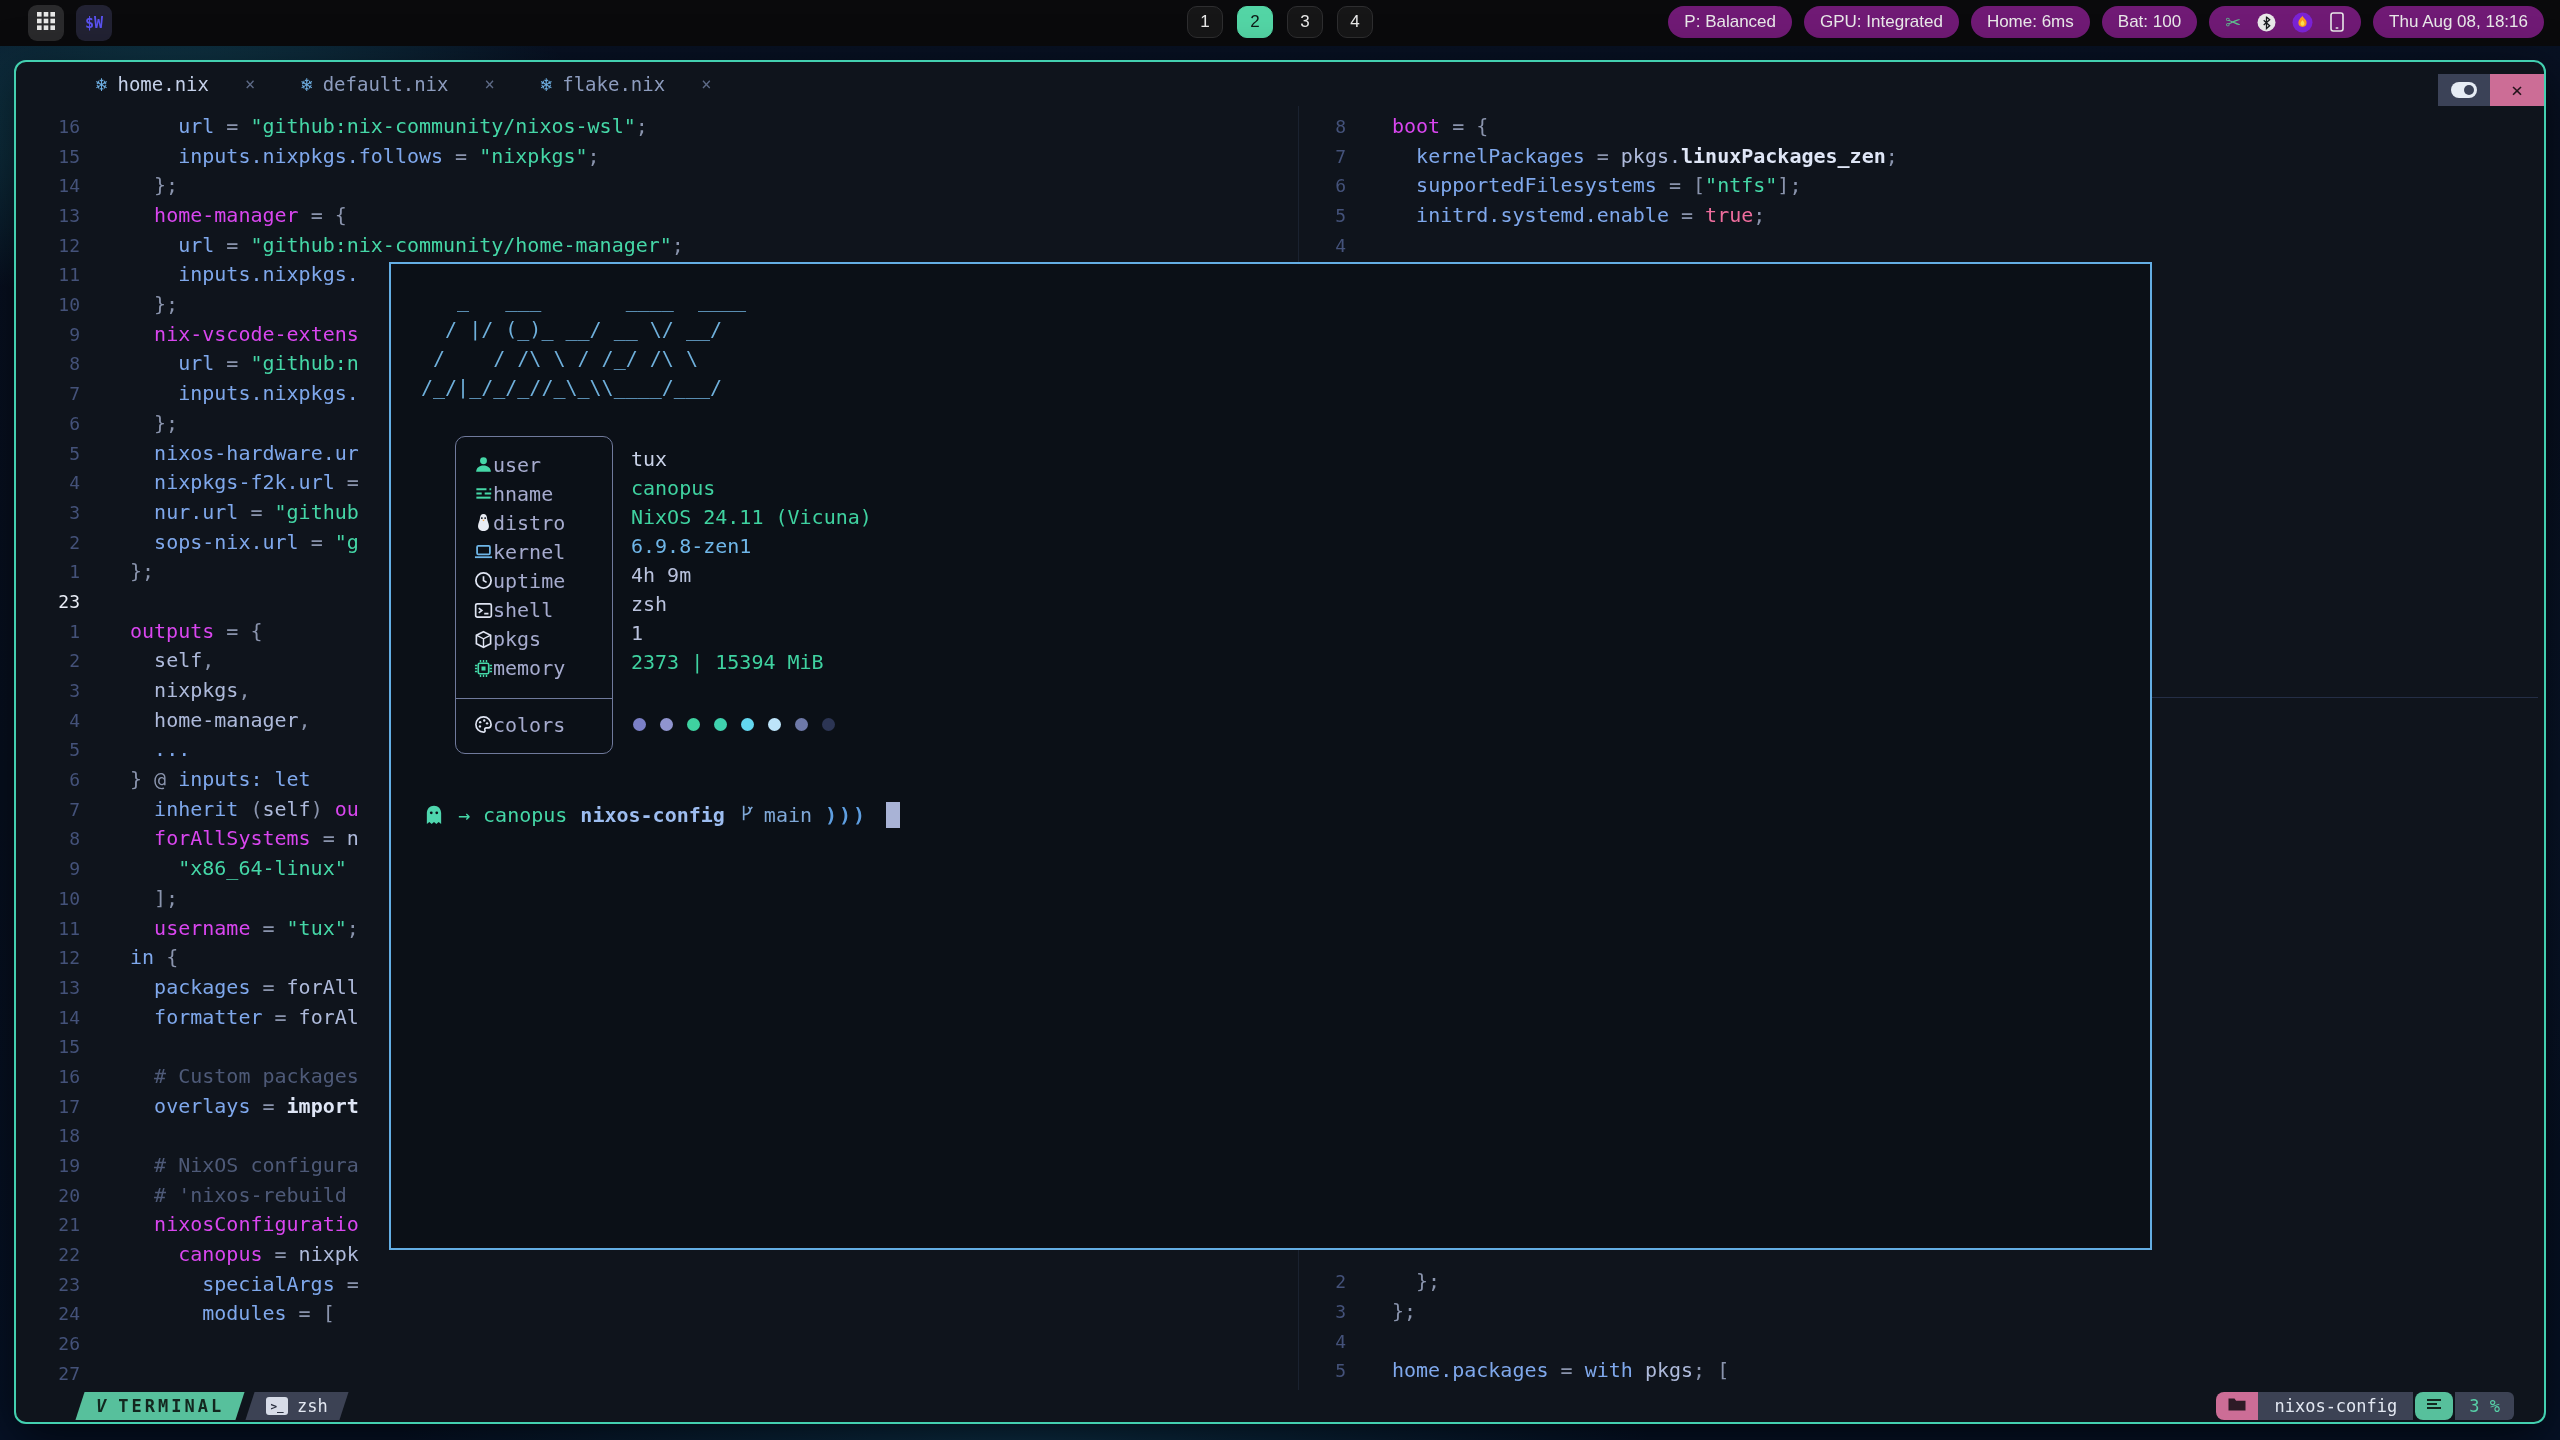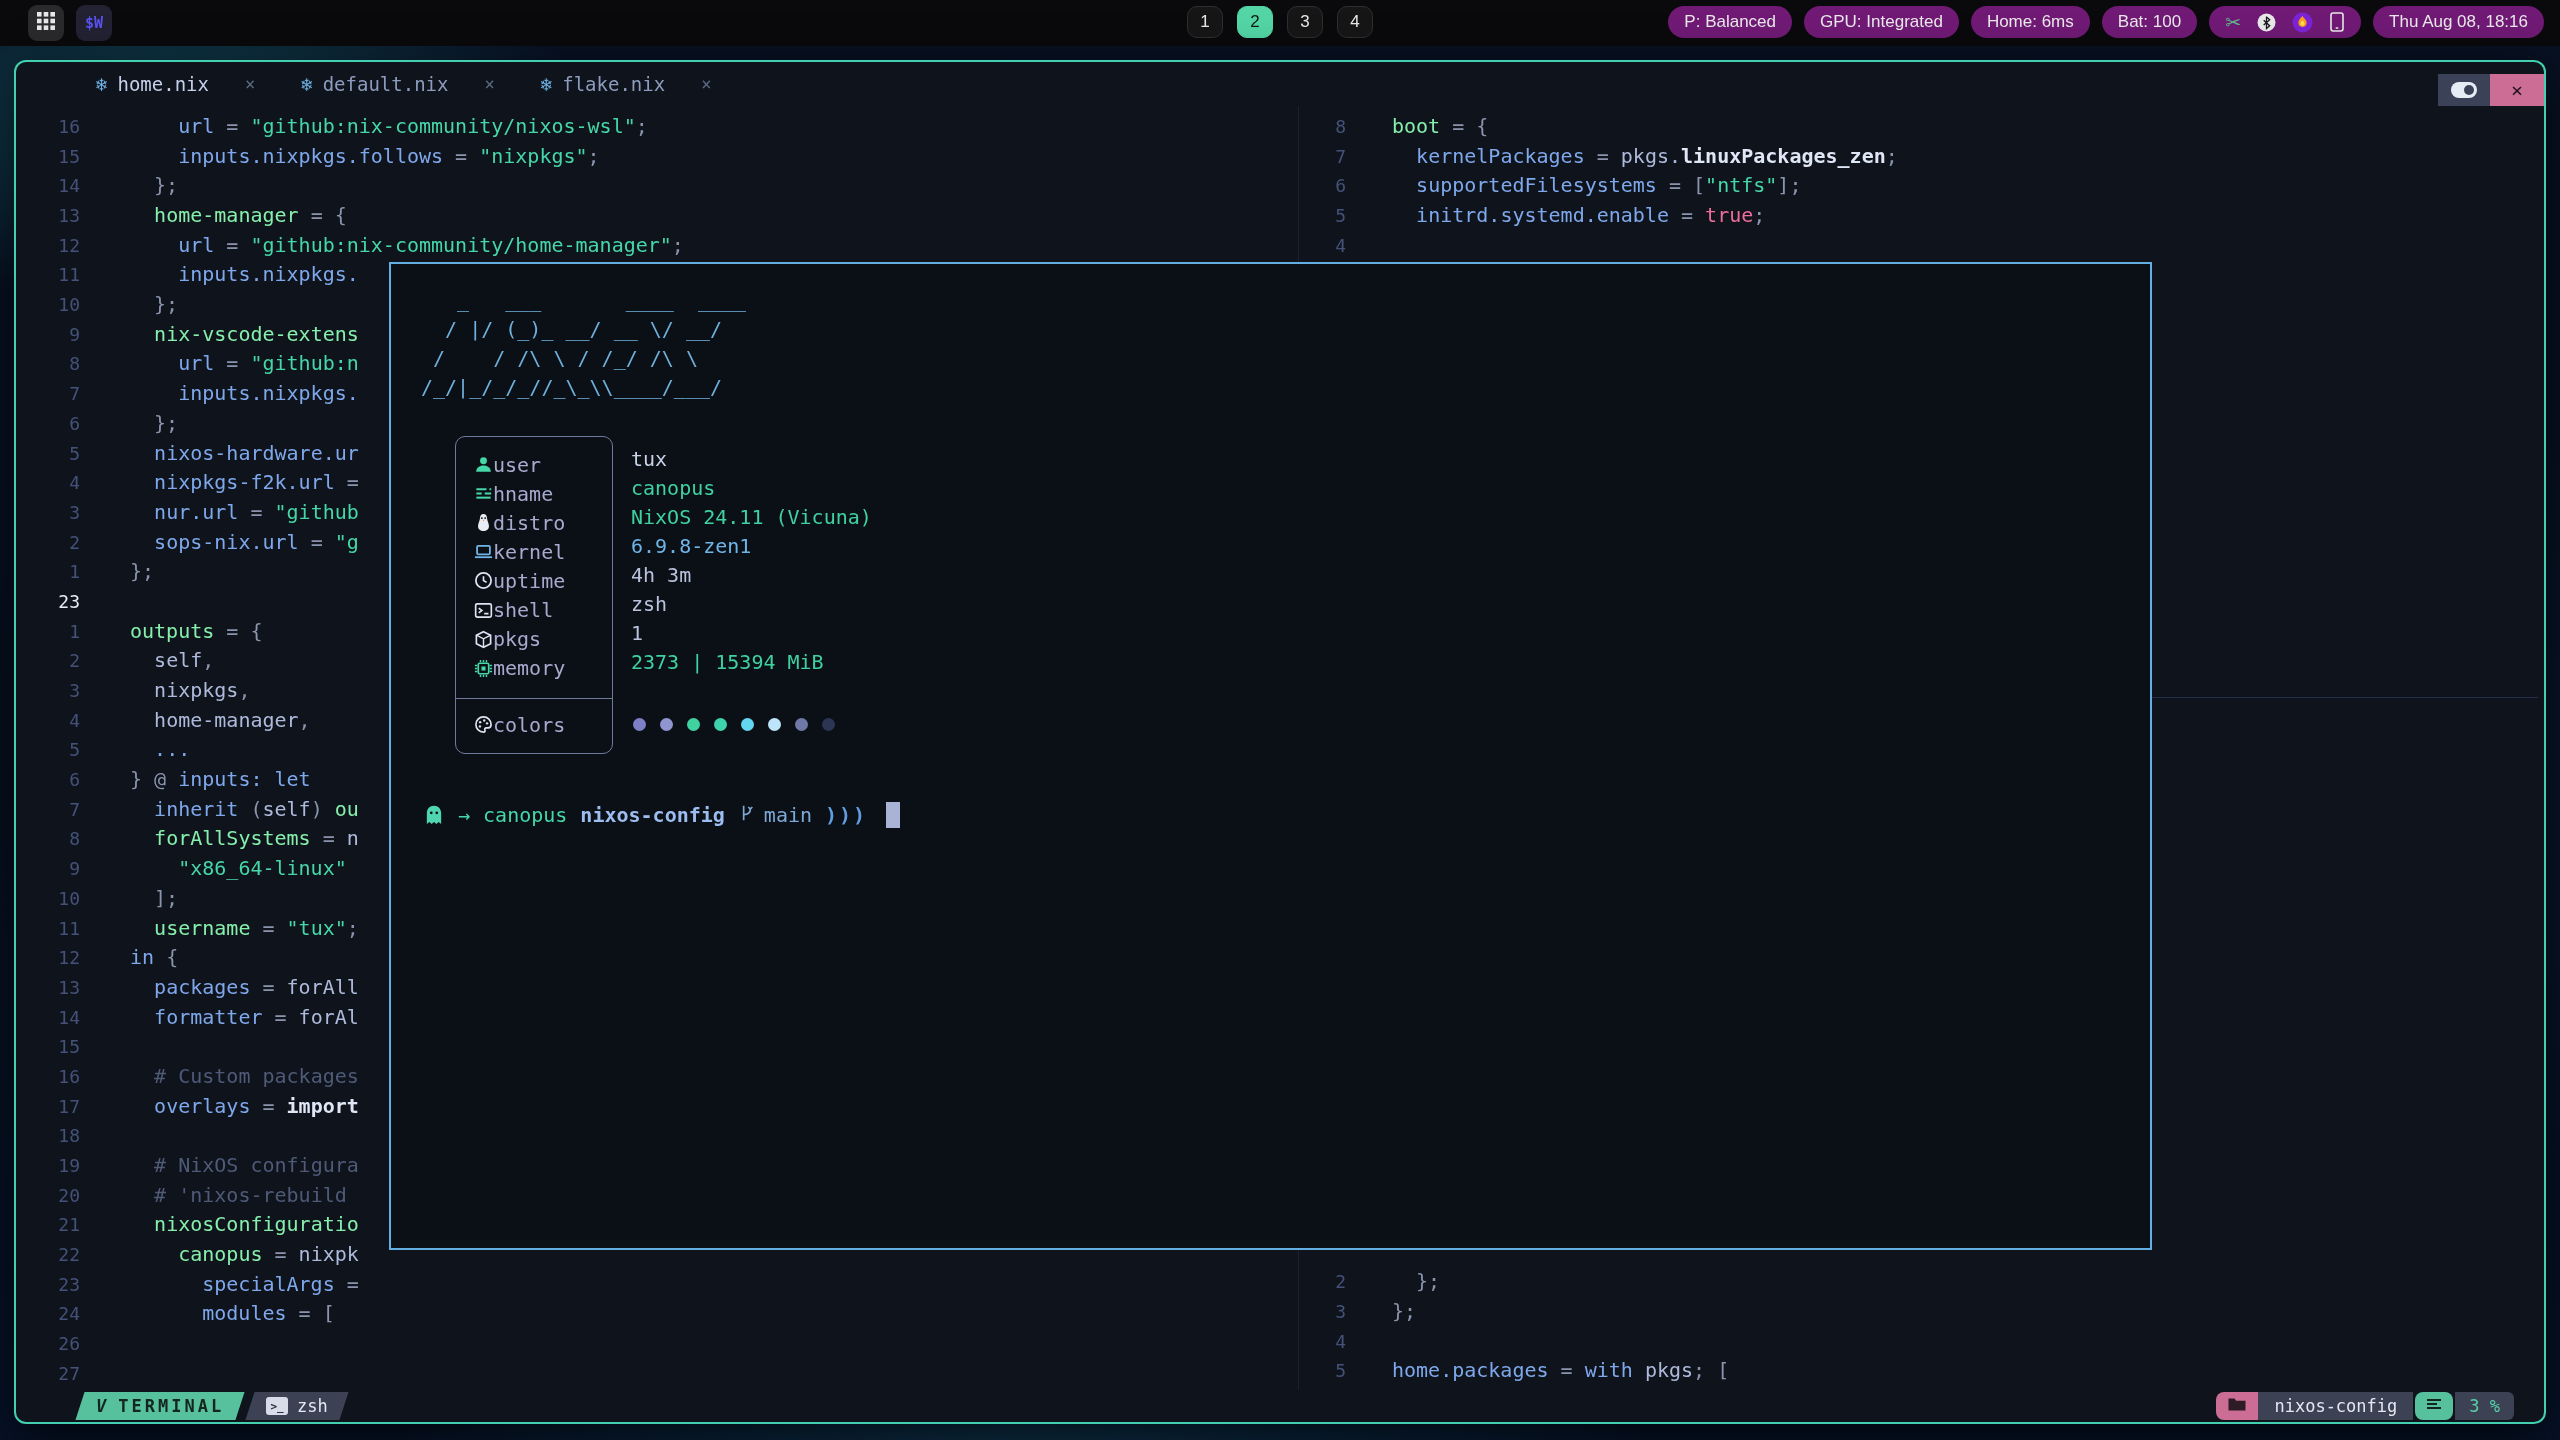--- a/index.html
+++ b/index.html
@@ -55,21 +55,21 @@
   .pane-right{ left:1282px; right:0; }
   .pane-sep{ position:absolute; top:0; bottom:0; left:1282px; width:1px; background:#1a2230; }
   .lines{ padding-top:6px; }
   .cl{ display:flex; height:29.7px; line-height:29.7px; white-space:pre; font-size:20px;align-items:flex-end; }
   .ln{ flex:0 0 74px; text-align:right; padding-right:10px; color:#44527a; font-size:18px; }
   .pane-right .ln{ flex-basis:58px; }
   .ln.cur{ color:#e9edf6; }
   .ct{ padding-left:40px; }
   .pane-right .ct{ padding-left:36px; }
   .rb-lines{ position:absolute; left:0; right:0; bottom:4px; }
-  .tk-pn{ color:#8a94ad; } .tk-at{ color:#7fa8ec; } .tk-id{ color:#86efac; }
+  .tk-pn{ color:#8a94ad; } .tk-at{ color:#7fa8ec; } .tk-id{ color:#d946ef; }
   .tk-st{ color:#45d7a7; } .tk-kw{ color:#7fa8ec; } .tk-cm{ color:#4e5a78; }
   .tk-tx{ color:#aebadb; } .tk-bd{ color:#dfe6f6; font-weight:bold; } .tk-pk{ color:#ef6d9d; }
   .right-split{ position:absolute; left:2136px; right:6px; top:591px; height:1px; background:#242e46; }
 
   
   .term{ position:absolute; left:373px; top:156px; width:1763px; height:988px;
          background:#0b1017; border:2px solid #64aee4; z-index:5; }
   .ascii{ position:absolute; left:30px; top:22px; color:#6fb0dc; font-size:20px; line-height:29px; white-space:pre; }
   .fetch-box{ position:absolute; left:64px; top:172px; width:158px; height:318px;
               border:1px solid #707a9c; border-radius:10px; }
@@ -371,21 +371,21 @@
           <div class="frow">
             <span class="v-gr" style="font-size: 20px;">canopus</span>
           </div>
           <div class="frow">
             <span class="v-gr" style="font-size: 20px;">NixOS 24.11 (Vicuna)</span>
           </div>
           <div class="frow">
             <span class="v-bl" style="font-size: 20px;">6.9.8-zen1</span>
           </div>
           <div class="frow">
-            <span class="v-lv" style="font-size: 20px;">4h 3m</span>
+            <span class="v-lv" style="font-size: 20px;">4h 9m</span>
           </div>
           <div class="frow">
             <span class="v-lv" style="font-size: 20px;">zsh</span>
           </div>
           <div class="frow">
             <span class="v-lv" style="font-size: 20px;">1</span>
           </div>
           <div class="frow">
             <span class="v-gr" style="font-size: 20px;">2373 | 15394 MiB</span>
           </div>

